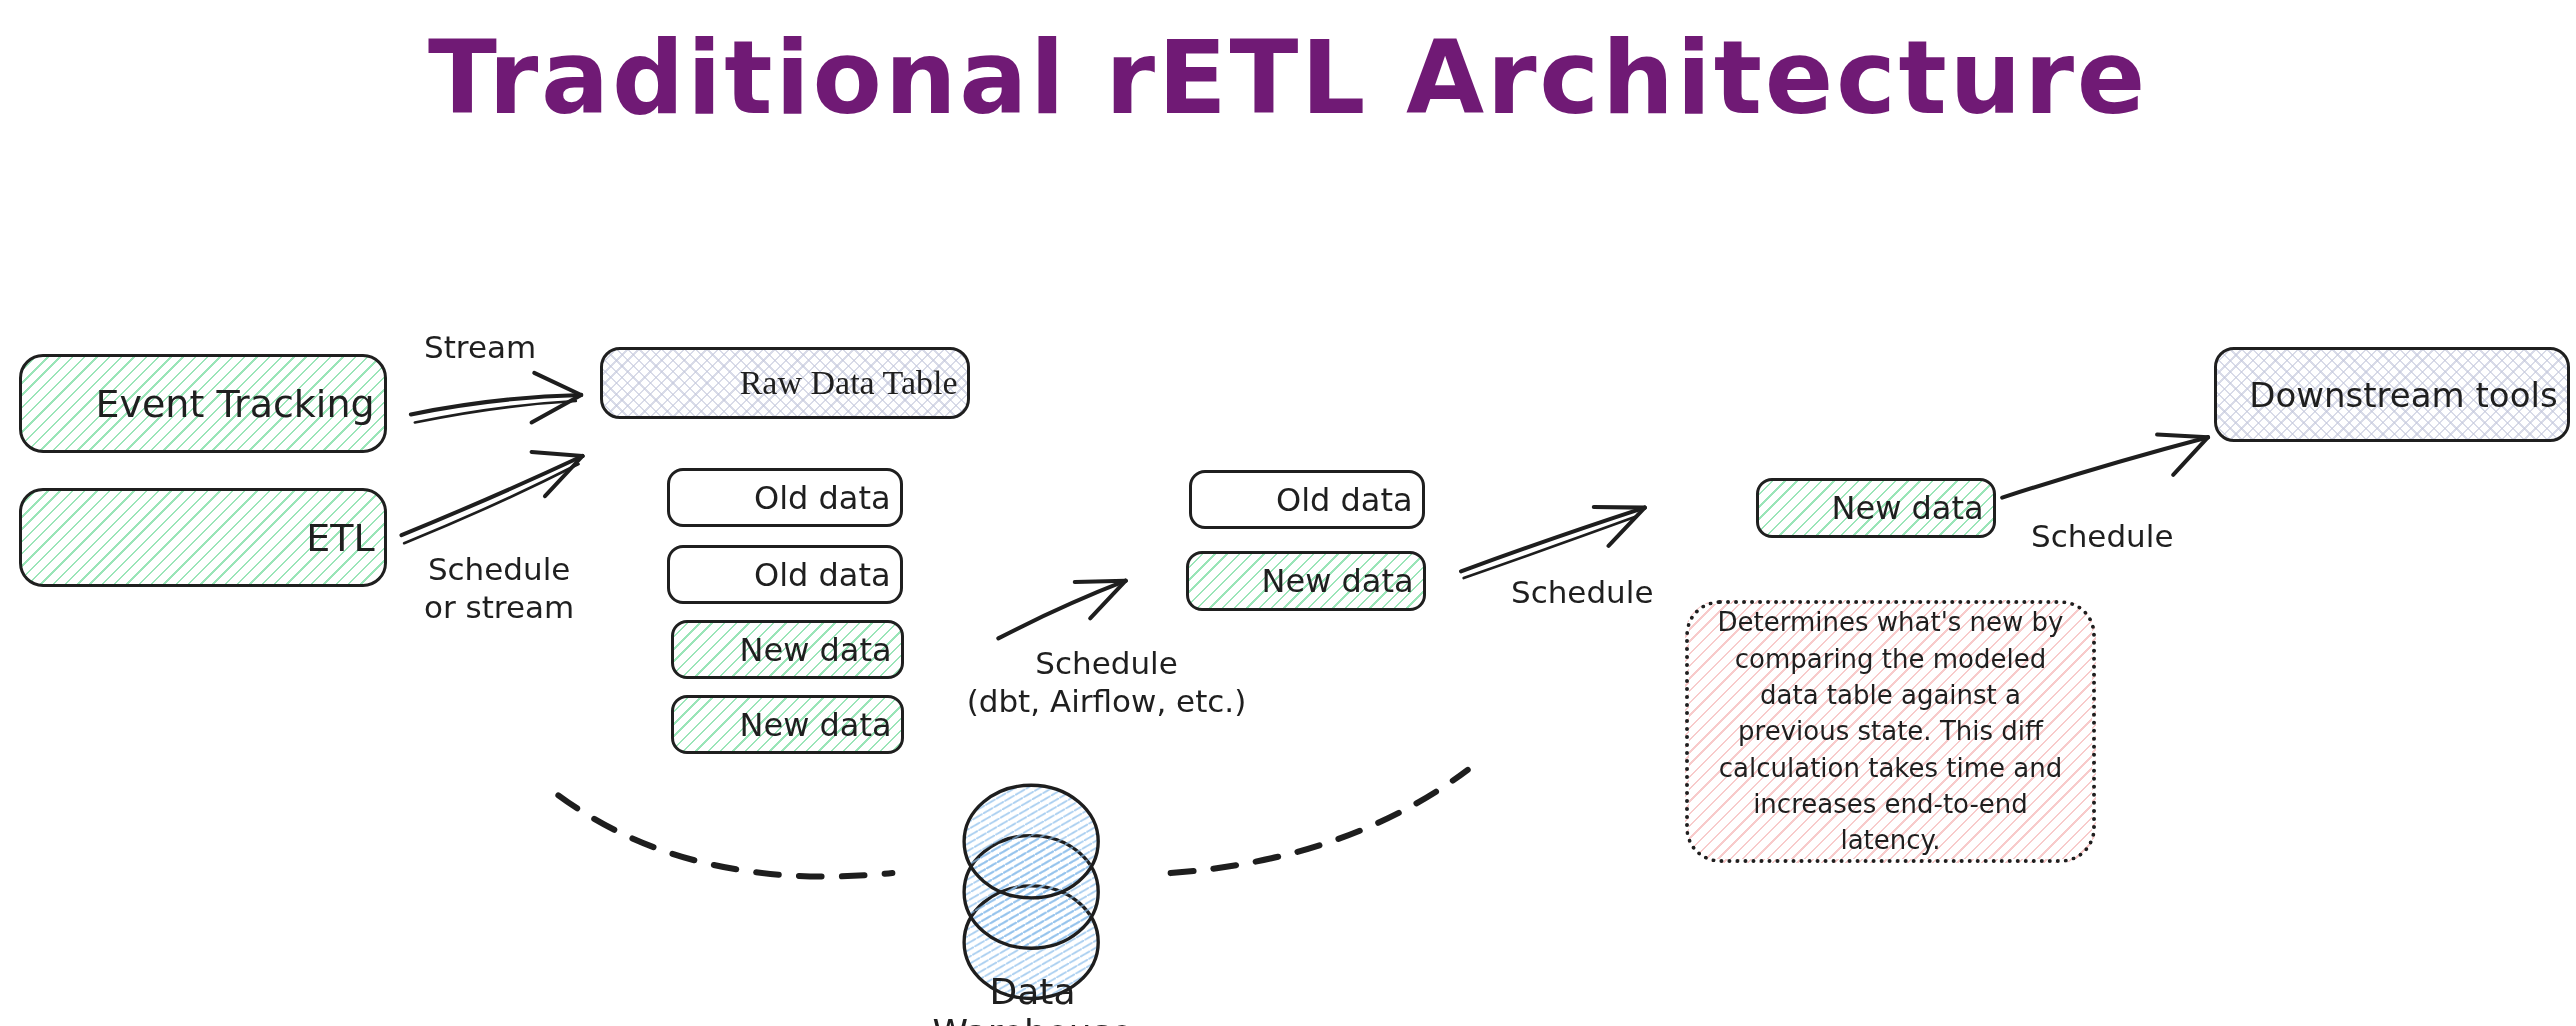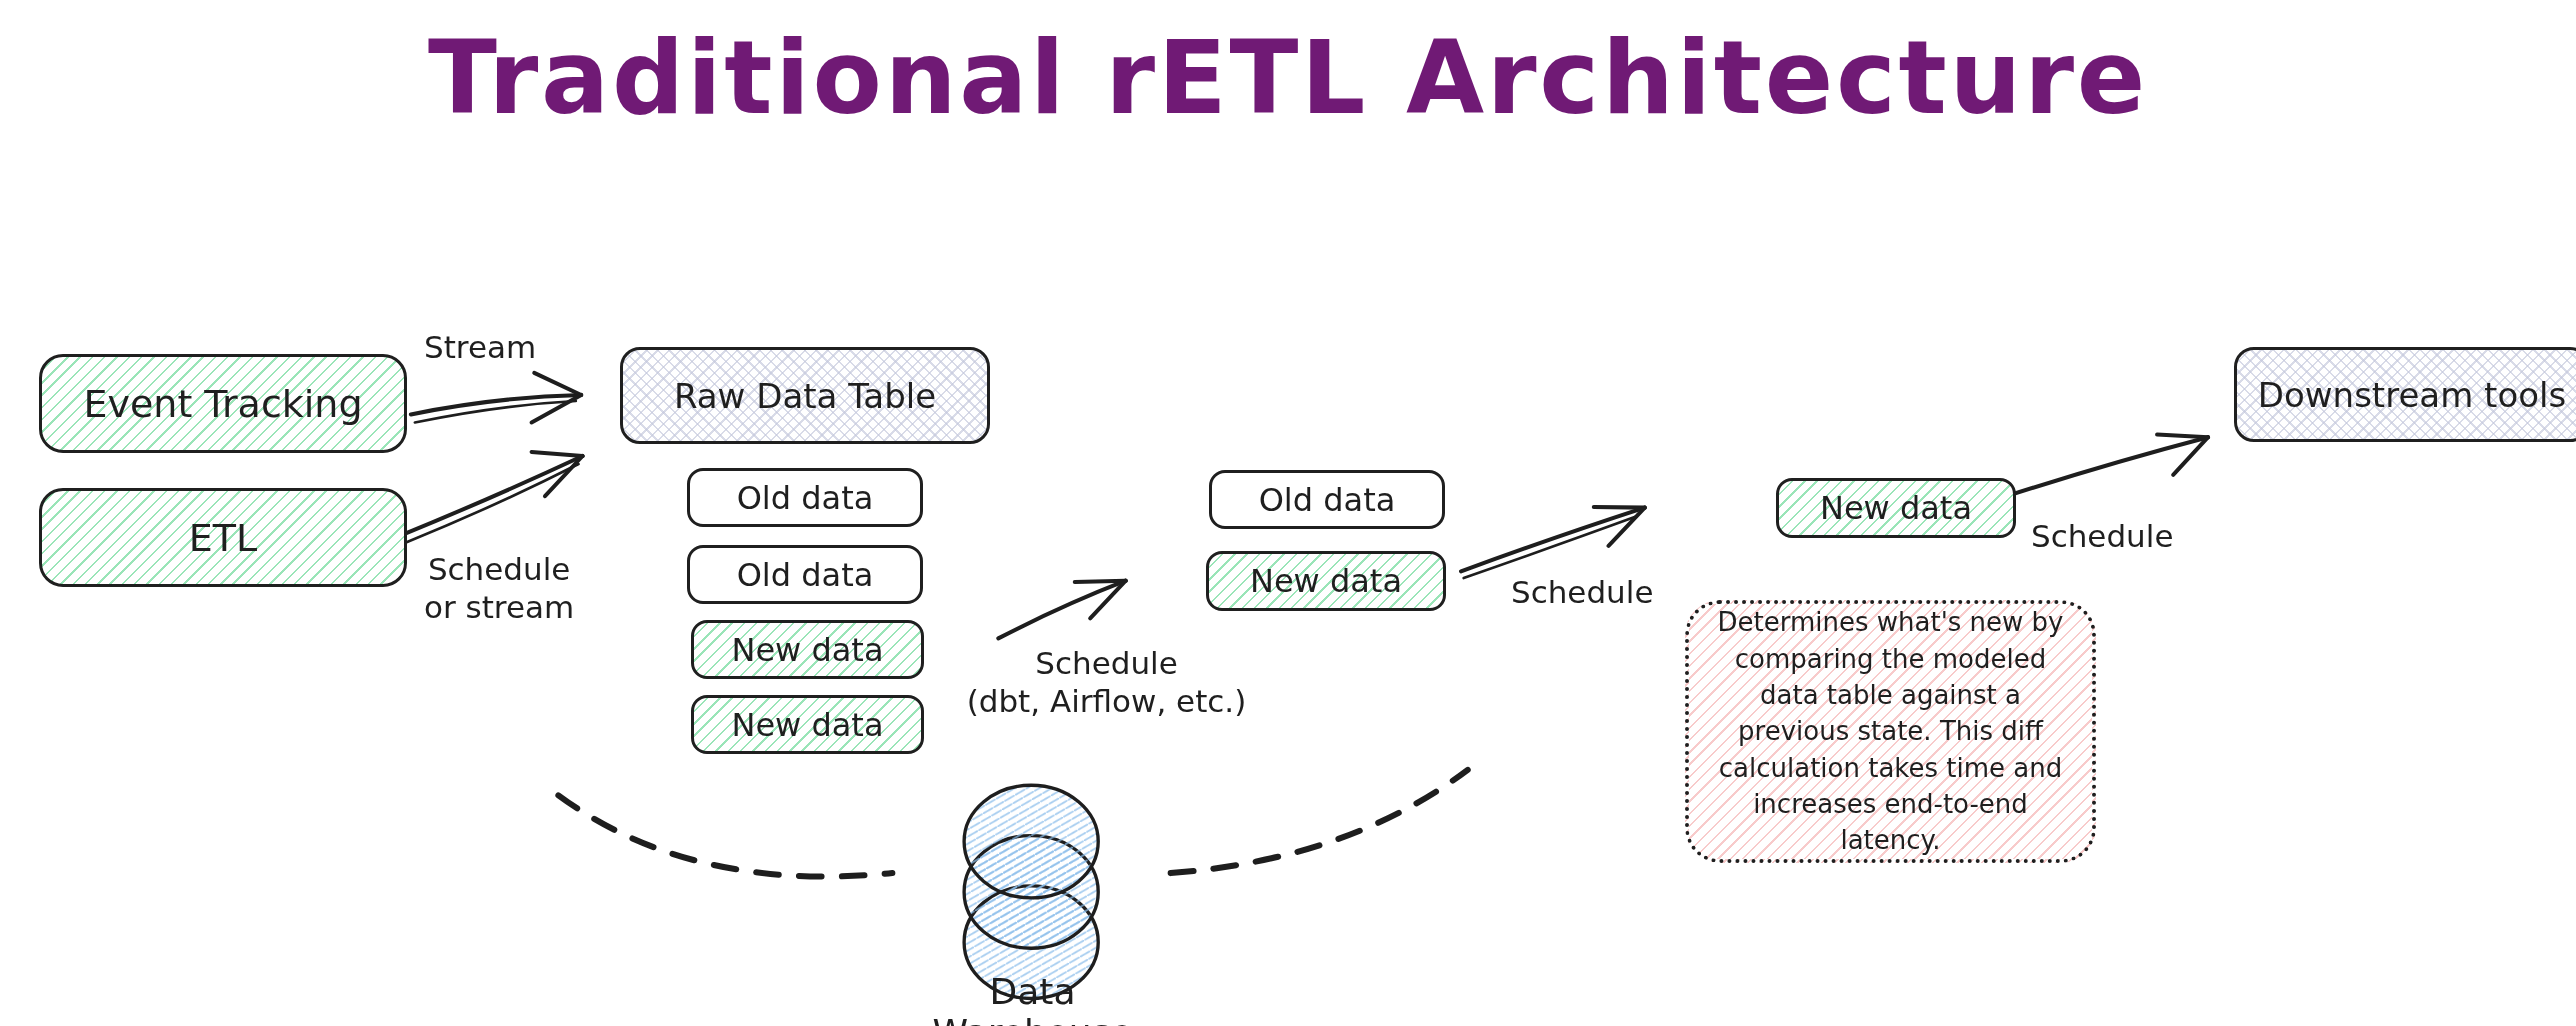--- a/index.html
+++ b/index.html
@@ -20,24 +20,23 @@
     font-weight:bold;
     letter-spacing:2.7px;
     color:#701a75;
   }
   .node{
     position:absolute;
     box-sizing:border-box;
     border:3.4px solid #1f1f1f;
     display:flex;
     align-items:center;
-    justify-content:center;
+    justify-content:flex-end;
     text-align:center;
     background-color:#ffffff;
-    margin-left:20px;
   }
   .node .lbl{ padding:0 9.4px; }
   .big{ border-radius:24px; font-size:38px; }
   .table-hdr{ border-radius:20px; font-size:34px; }
   .row{ border-radius:16px; font-size:32px; }
   .hatch-green{
     background-image:repeating-linear-gradient(135deg, rgba(120,220,160,0.75) 0 1.7px, transparent 1.7px 8.7px);
   }
   .hatch-gray{
     background-image:
@@ -144,21 +143,21 @@
   </svg>
 
   <div class="node big hatch-green" style="left:19px; top:354px; width:368px; height:99px;">
     <span class="lbl">Event Tracking</span>
   </div>
 
   <div class="node big hatch-green" style="left:19px; top:488px; width:368px; height:99px;">
     <span class="lbl">ETL</span>
   </div>
 
-  <div class="node table-hdr hatch-gray" style="left:600px; top:347px; width:370px; height:97px;">
+  <div class="node table-hdr hatch-gray" style="left:600px; top:347px; width:370px; height:72px;font-family:Liberation Serif, serif;">
     <span class="lbl">Raw Data Table</span>
   </div>
   <div class="node row" style="left:667px; top:468px; width:236px; height:59px;">
     <span class="lbl">Old data</span>
   </div>
   <div class="node row" style="left:667px; top:545px; width:236px; height:59px;">
     <span class="lbl">Old data</span>
   </div>
   <div class="node row hatch-green" style="left:671px; top:620px; width:233px; height:59px;">
     <span class="lbl">New data</span>

